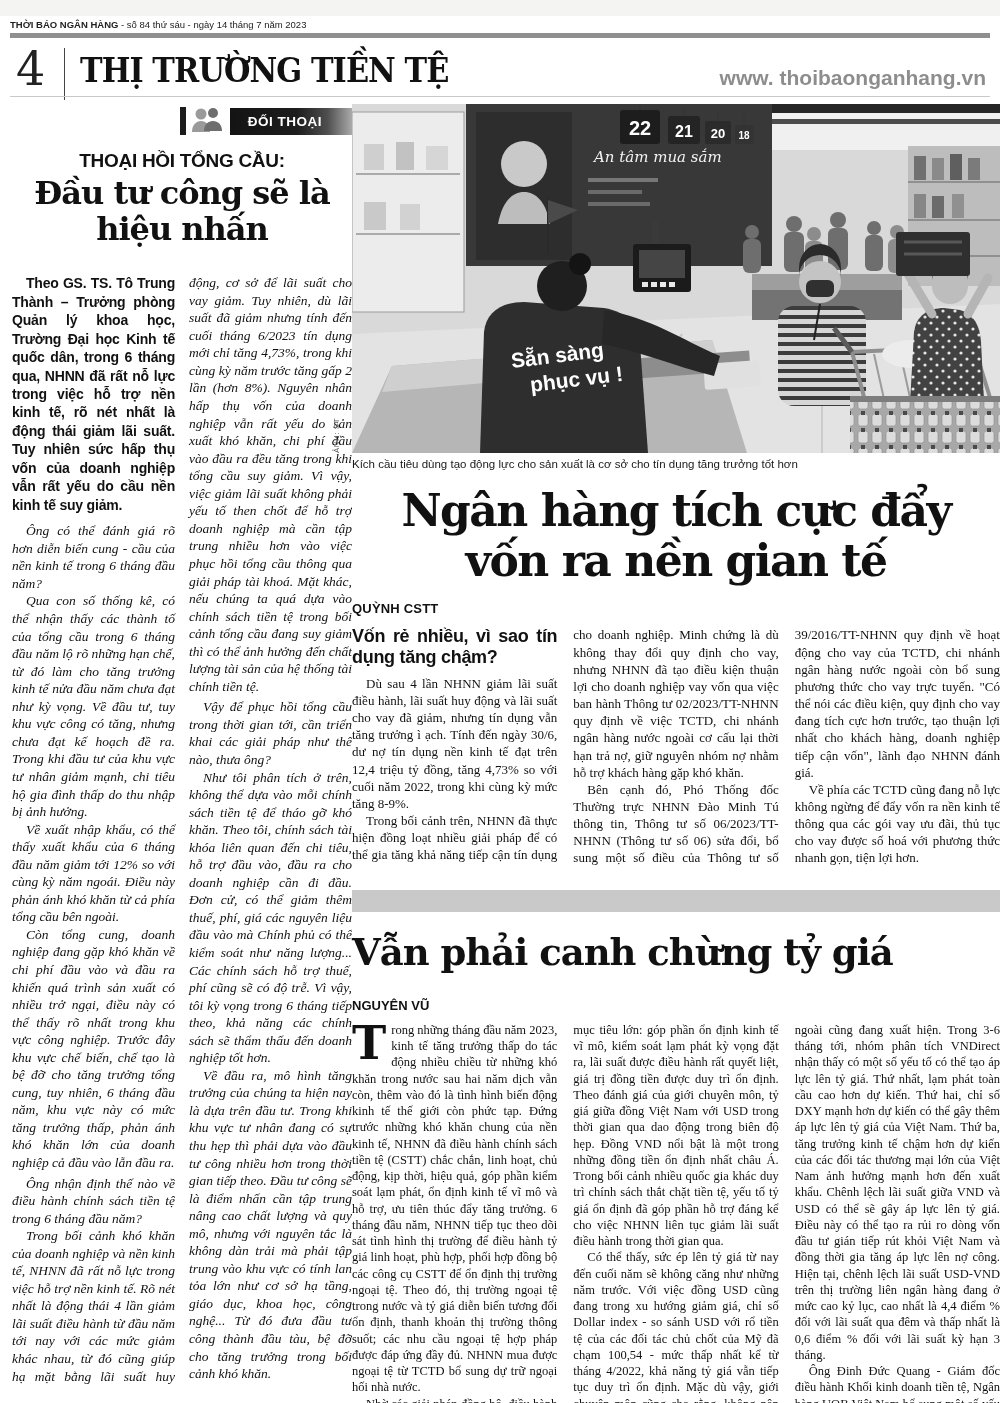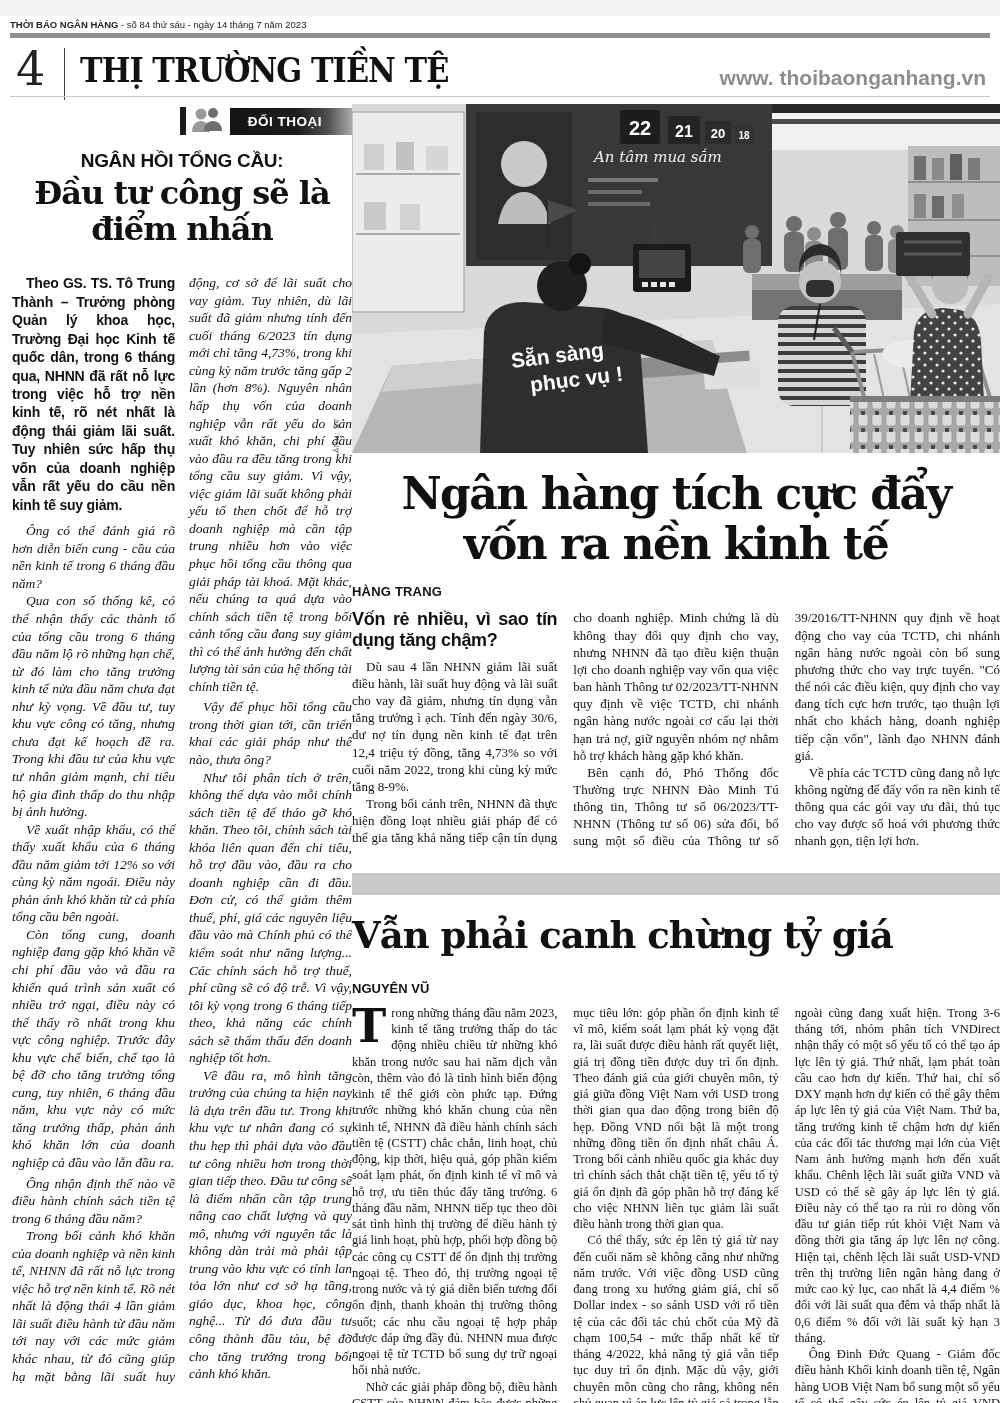--- a/index.html
+++ b/index.html
@@ -76,22 +76,22 @@
     <div class="badge-row">
       <div class="badge-bar"></div>
       <svg class="badge-icon" viewBox="0 0 34 30">
         <circle cx="11" cy="8" r="5.5" fill="#9a9a9a"></circle>
         <path d="M2 26c0-7 4-11 9-11s9 4 9 11z" fill="#9a9a9a"></path>
         <circle cx="23" cy="7" r="5" fill="#6e6e6e"></circle>
         <path d="M14 25c0-6.5 4-10 9-10s9 3.5 9 10z" fill="#6e6e6e"></path>
       </svg>
       <div class="badge-label">ĐỐI THOẠI</div>
     </div>
-    <div class="kicker">NGÂN HỒI TỔNG CẦU:</div>
-    <h2 class="d-title">Đầu tư công sẽ là điểm nhấn</h2>
+    <div class="kicker">THOẠI HỒI TỔNG CẦU:</div>
+    <h2 class="d-title">Đầu tư công sẽ là hiệu nhấn</h2>
     <div class="d-body">
       <div class="plist"><p class="d-p p-lead">Theo GS. TS. Tô Trung Thành – Trưởng phòng Quản lý khoa học, Trường Đại học Kinh tế quốc dân, trong 6 tháng qua, NHNN đã rất nỗ lực trong việc hỗ trợ nền kinh tế, rõ nét nhất là động thái giảm lãi suất. Tuy nhiên sức hấp thụ vốn của doanh nghiệp vẫn rất yếu do cầu nền kinh tế suy giảm.</p><p class="d-p p-question">Ông có thể đánh giá rõ hơn diễn biến cung - cầu của nền kinh tế trong 6 tháng đầu năm?</p><p class="d-p p-answer">Qua con số thống kê, có thể nhận thấy các thành tố của tổng cầu trong 6 tháng đầu năm lộ rõ những hạn chế, từ đó làm cho tăng trưởng kinh tế nửa đầu năm chưa đạt như kỳ vọng. Về đầu tư, tuy khu vực công có tăng, nhưng chưa đạt kế hoạch đề ra. Trong khi đầu tư của khu vực tư nhân giảm mạnh, chi tiêu hộ gia đình thấp do thu nhập bị ảnh hưởng.</p><p class="d-p p-answer">Về xuất nhập khẩu, có thể thấy xuất khẩu của 6 tháng đầu năm giảm tới 12% so với cùng kỳ năm ngoái. Điều này phản ánh khó khăn từ cả phía tổng cầu bên ngoài.</p><p class="d-p p-answer">Còn tổng cung, doanh nghiệp đang gặp khó khăn về chi phí đầu vào và đầu ra khiến quá trình sản xuất có nhiều trở ngại, điều này có thể thấy rõ nhất trong khu vực công nghiệp. Trước đây khu vực chế biến, chế tạo là bệ đỡ cho tăng trưởng tổng cung, tuy nhiên, 6 tháng đầu năm, khu vực này có mức tăng trưởng thấp, phản ánh khó khăn lớn của doanh nghiệp cả đầu vào lẫn đầu ra.</p><p class="d-p p-question">Ông nhận định thế nào về điều hành chính sách tiền tệ trong 6 tháng đầu năm?</p><p class="d-p p-answer">Trong bối cảnh khó khăn của doanh nghiệp và nền kinh tế, NHNN đã rất nỗ lực trong việc hỗ trợ nền kinh tế. Rõ nét nhất là động thái 4 lần giảm lãi suất điều hành từ đầu năm tới nay với các mức giảm khác nhau, từ đó cũng giúp hạ mặt bằng lãi suất huy động, cơ sở để lãi suất cho vay giảm. Tuy nhiên, dù lãi suất đã giảm nhưng tính đến cuối tháng 6/2023 tín dụng mới chỉ tăng 4,73%, trong khi cùng kỳ năm trước tăng gấp 2 lần (hơn 8%). Nguyên nhân hấp thụ vốn của doanh nghiệp vẫn rất yếu do sản xuất khó khăn, chi phí đầu vào đầu ra đều tăng trong khi tổng cầu suy giảm. Vì vậy, việc giảm lãi suất không phải yếu tố then chốt để hỗ trợ doanh nghiệp mà cần tập trung nhiều hơn vào việc phục hồi tổng cầu thông qua giải pháp tài khoá. Mặt khác, nếu chúng ta quá dựa vào chính sách tiền tệ trong bối cảnh tổng cầu đang suy giảm thì có thể ảnh hưởng đến chất lượng tài sản của hệ thống tài chính tiền tệ.</p><p class="d-p p-question">Vậy để phục hồi tổng cầu trong thời gian tới, cần triển khai các giải pháp như thế nào, thưa ông?</p><p class="d-p p-answer">Như tôi phân tích ở trên, không thể dựa vào mỗi chính sách tiền tệ để tháo gỡ khó khăn. Theo tôi, chính sách tài khóa liên quan đến chi tiêu, hỗ trợ đầu vào, đầu ra cho doanh nghiệp cần đi đầu. Đơn cử, có thể giảm thêm thuế, phí, giá các nguyên liệu đầu vào mà Chính phủ có thể kiểm soát như năng lượng... Các chính sách hỗ trợ thuế, phí cũng sẽ có độ trễ. Vì vậy, tôi kỳ vọng trong 6 tháng tiếp theo, khả năng các chính sách sẽ thẩm thấu đến doanh nghiệp tốt hơn.</p><p class="d-p p-answer">Về đầu ra, mô hình tăng trưởng của chúng ta hiện nay là dựa trên đầu tư. Trong khi khu vực tư nhân đang có sự thu hẹp thì phải dựa vào đầu tư công nhiều hơn trong thời gian tiếp theo. Đầu tư công sẽ là điểm nhấn cần tập trung nâng cao chất lượng và quy mô, nhưng với nguyên tắc là không dàn trải mà phải tập trung vào khu vực có tính lan tỏa lớn như cơ sở hạ tầng, giáo dục, khoa học, công nghệ... Từ đó đưa đầu tư công thành đầu tàu, bệ đỡ cho tăng trưởng trong bối cảnh khó khăn.</p></div>
       
     </div>
   </div>
 
   <div class="right-col">
 
     <div class="photo-wrap">
       <svg width="648" height="349" viewBox="0 0 648 349">
@@ -238,23 +238,24 @@
         <line x1="616" y1="210" x2="636" y2="174" stroke="#b5b5b5" stroke-width="9" stroke-linecap="round"></line>
         <rect x="544" y="128" width="74" height="44" rx="3" fill="#2f2f2f"></rect>
         <line x1="552" y1="138" x2="610" y2="138" stroke="#585858" stroke-width="3"></line>
         <line x1="552" y1="150" x2="610" y2="150" stroke="#585858" stroke-width="3"></line>
 
         <rect x="498" y="296" width="150" height="53" fill="url(#bottles)"></rect>
         <rect x="498" y="292" width="150" height="6" fill="#7d7d7d"></rect>
       </svg>
       <div class="photo-credit">ẢNH: ST</div>
     </div>
-
-    <h1 class="main-title">Ngân hàng tích cực đẩy vốn ra nền kinh tế</h1>
-    <div class="byline">HÀNG TRANG</div>
+    <div class="caption">Kích cầu tiêu dùng tạo động lực cho sản xuất là cơ sở cho tín dụng tăng trưởng tốt hơn</div>
+
+    <h1 class="main-title">Ngân hàng tích cực đẩy vốn ra nền gian tế</h1>
+    <div class="byline">QUỲNH CSTT</div>
     <div class="main-body">
       <h3 class="subhead">Vốn rẻ nhiều, vì sao tín dụng tăng chậm?</h3>
       <div class="plist"><p class="b-p">Dù sau 4 lần NHNN giảm lãi suất điều hành, lãi suất huy động và lãi suất cho vay đã giảm, nhưng tín dụng vẫn tăng trưởng ì ạch. Tính đến ngày 30/6, dư nợ tín dụng nền kinh tế đạt trên 12,4 triệu tỷ đồng, tăng 4,73% so với cuối năm 2022, trong khi cùng kỳ mức tăng 8-9%.</p><p class="b-p">Trong bối cảnh trên, NHNN đã thực hiện đồng loạt nhiều giải pháp để có thể gia tăng khả năng tiếp cận tín dụng cho doanh nghiệp. Minh chứng là dù không thay đổi quy định cho vay, nhưng NHNN đã tạo điều kiện thuận lợi cho doanh nghiệp vay vốn qua việc ban hành Thông tư 02/2023/TT-NHNN quy định về việc TCTD, chi nhánh ngân hàng nước ngoài cơ cấu lại thời hạn trả nợ, giữ nguyên nhóm nợ nhằm hỗ trợ khách hàng gặp khó khăn.</p><p class="b-p">Bên cạnh đó, Phó Thống đốc Thường trực NHNN Đào Minh Tú thông tin, Thông tư số 06/2023/TT-NHNN (Thông tư số 06) sửa đổi, bổ sung một số điều của Thông tư số 39/2016/TT-NHNN quy định về hoạt động cho vay của TCTD, chi nhánh ngân hàng nước ngoài còn bổ sung phương thức cho vay trực tuyến. "Có thể nói các điều kiện, quy định cho vay đang tích cực hơn trước, tạo thuận lợi nhất cho khách hàng, doanh nghiệp tiếp cận vốn", lãnh đạo NHNN đánh giá.</p><p class="b-p">Về phía các TCTD cũng đang nỗ lực không ngừng để đẩy vốn ra nền kinh tế thông qua các gói vay ưu đãi, thủ tục cho vay được số hoá với phương thức nhanh gọn, tiện lợi hơn.</p></div>
     </div>
 
     <div class="gray-divider"></div>
 
     <h1 class="t-title">Vẫn phải canh chừng tỷ giá</h1>
     <div class="t-byline">NGUYÊN VŨ</div>
     <div class="t-body">

